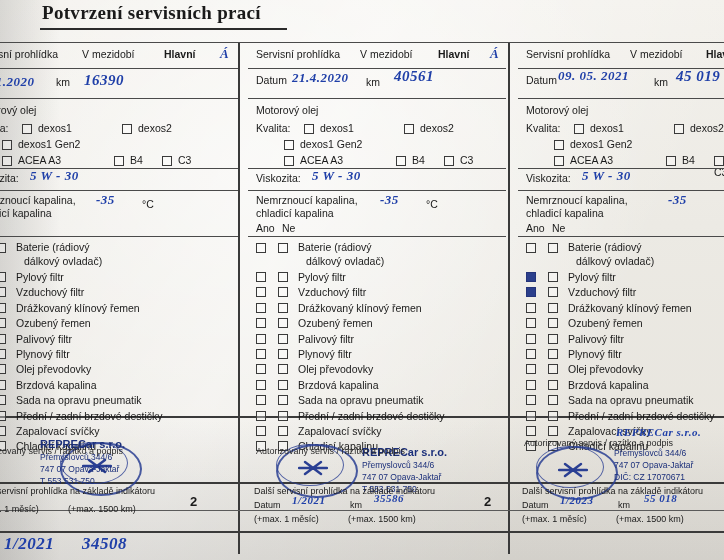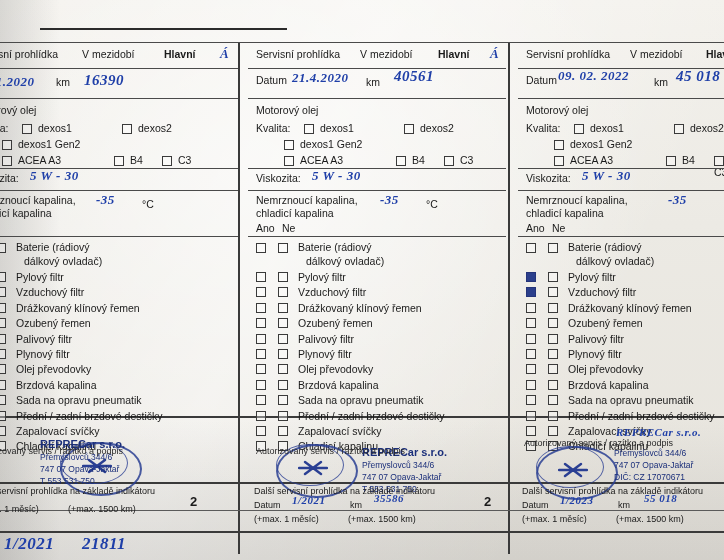--- a/index.html
+++ b/index.html
@@ -86,20 +86,21 @@
 </style>
 </head>
 <body>
 
 <div id="paper">
 
   <div class="shade sh1"></div>
   <div class="shade sh3"></div>
   <div class="shade sh2"></div>
 
+  <div id="title">Potvrzení servisních prací</div>
   <div id="title-underline"></div>
 
   <div class="vline" style="left:238px;top:42px;height:512px;"></div>
   <div class="vline" style="left:508px;top:42px;height:512px;"></div>
   <div class="hline" style="left:0;top:42px;width:724px;"></div>
   <div class="hline" style="left:0;top:416px;width:724px;height:2px;background:#3a3a3a;"></div>
   <div class="hline" style="left:0;top:482px;width:724px;height:2px;background:#3a3a3a;"></div>
   <div class="hline" style="left:0;top:510px;width:724px;height:1px;background:#5a5a5a;"></div>
   <div class="hline" style="left:0;top:531px;width:724px;height:2px;background:#3a3a3a;"></div>
 
@@ -416,23 +417,23 @@
     <div style="position:absolute;left:112px;top:6px;font-size:10.5px;">
       <span>V mezidobí</span>
     </div>
     <div style="position:absolute;left:188px;top:6px;font-size:10.5px;font-weight:bold;">
       <span>Hlavní</span>
     </div>
 
     <div class="hline" style="position:absolute;left:0;top:26px;width:210px;"></div>
 
     <div style="position:absolute;left:8px;top:32px;font-size:10.5px;">Datum</div>
-    <div style="position:absolute;left:40px;top:26px;" class="hand md">09. 02. 2022</div>
+    <div style="position:absolute;left:40px;top:26px;" class="hand md">09. 05. 2021</div>
     <div style="position:absolute;left:136px;top:34px;font-size:10.5px;">km</div>
-    <div style="position:absolute;left:158px;top:26px;" class="hand big">45 018</div>
+    <div style="position:absolute;left:158px;top:26px;" class="hand big">45 019</div>
 
     <div class="hline" style="position:absolute;left:0;top:56px;width:210px;"></div>
 
     <div style="position:absolute;left:8px;top:62px;font-size:10.5px;">Motorový olej</div>
 
     <div style="position:absolute;left:8px;top:80px;font-size:10.5px;">Kvalita:</div>
     <div style="position:absolute;left:56px;top:80px;font-size:10.5px;">
       <span class="cb"></span><span>dexos1</span>
     </div>
     <div style="position:absolute;left:156px;top:80px;font-size:10.5px;">
@@ -556,15 +557,15 @@
     <div class="footline" style="position:absolute;left:4px;top:444px;">Další servisní prohlídka na základě indikátoru</div>
     <div class="footline" style="position:absolute;left:4px;top:458px;">Datum</div>
     <div class="hand sm" style="position:absolute;left:42px;top:452px;">1/2023</div>
     <div class="footline" style="position:absolute;left:100px;top:458px;">km</div>
     <div class="hand sm" style="position:absolute;left:126px;top:450px;">55 018</div>
     <div class="footline" style="position:absolute;left:4px;top:472px;">(+max. 1 měsíc)</div>
     <div class="footline" style="position:absolute;left:98px;top:472px;">(+max. 1500 km)</div>
   </div>
 
   <div class="hand" style="position:absolute;left:4px;top:534px;font-size:17px;">1/2021</div>
-  <div class="hand" style="position:absolute;left:82px;top:534px;font-size:17px;">21811</div>
+  <div class="hand" style="position:absolute;left:82px;top:534px;font-size:17px;">34508</div>
 
 </div>
 
 </body></html>

